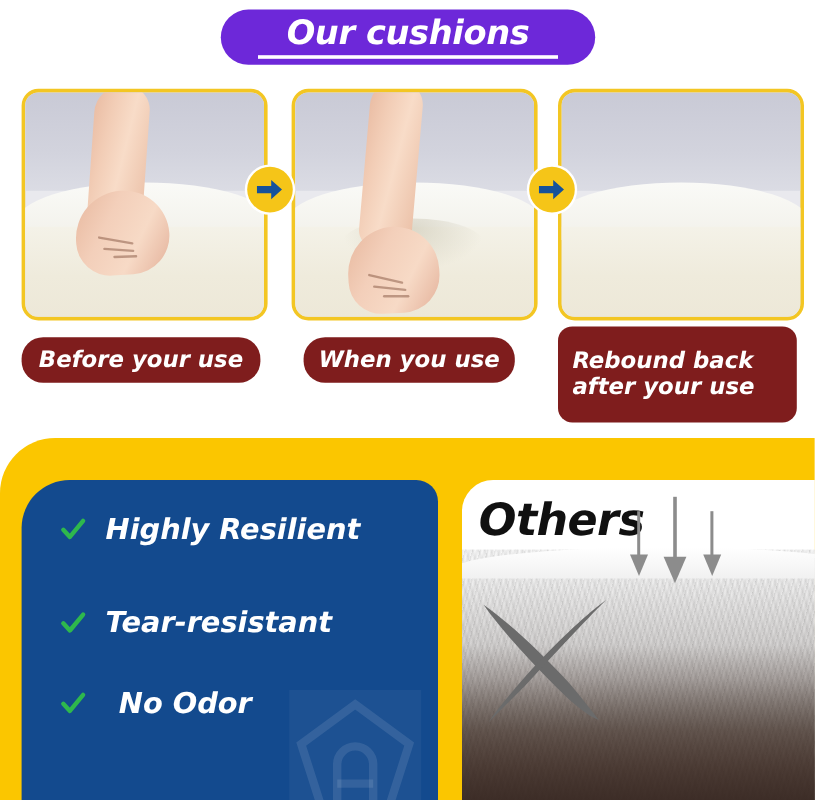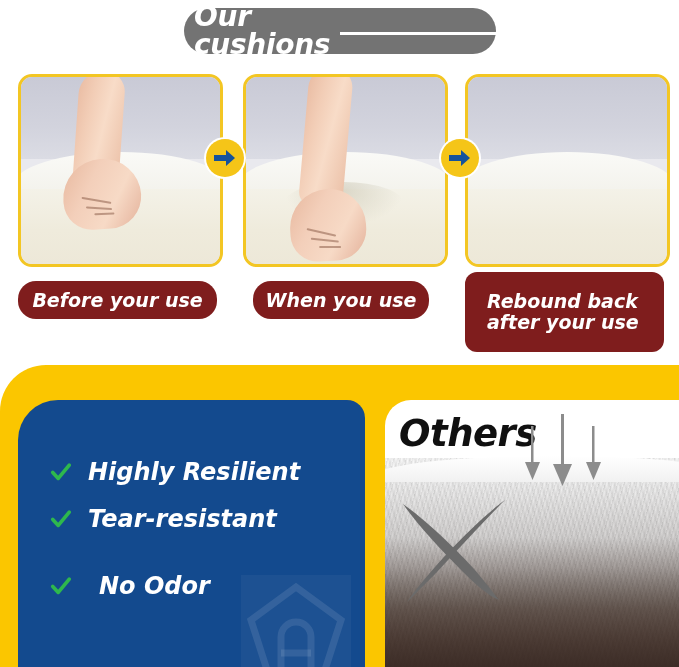--- a/index.html
+++ b/index.html
@@ -15,23 +15,24 @@
     font-family: "DejaVu Sans", sans-serif;
   }
 
   
   #title-badge {
     position: absolute;
     left: 184px;
     top: 8px;
     width: 312px;
     height: 46px;
-    background: #737373;
+    background: #6d28d9;
     border-radius: 24px;
     display: flex;
+    flex-direction: column;
     align-items: center;
     justify-content: center;
   }
   #title-badge .title-text {
     color: #ffffff;
     font-family: "DejaVu Sans", sans-serif;
     font-weight: bold;
     font-style: italic;
     font-size: 28px;
     letter-spacing: -0.3px;
@@ -174,21 +175,21 @@
     width: 176px; height: 38px;
     font-size: 19px;
   }
   #caption-3 {
     left: 465px; top: 272px;
     width: 199px; height: 80px;
     border-radius: 12px;
     flex-direction: column;
     align-items: flex-start;
     justify-content: center;
-    padding-left: 22px;
+    padding-left: 12px;
     box-sizing: border-box;
     font-size: 19px;
     line-height: 1.12;
   }
   #caption-3 span { display: block; white-space: nowrap; }
 
   
   #yellow-band {
     position: absolute;
     left: 0;
@@ -212,21 +213,21 @@
     overflow: hidden;
   }
   .feature-row {
     position: absolute;
     left: 32px;
     display: flex;
     align-items: center;
     gap: 16px;
     z-index: 2;
   }
-  #feature-row-0 { top: 58px; }
+  #feature-row-0 { top: 27px; }
   #feature-row-1 { top: 105px; }
   #feature-row-2 { top: 172px; gap: 27px; }
   .check-icon {
     width: 22px;
     height: 22px;
     flex: 0 0 22px;
     display: block;
   }
   .feature-label {
     color: #ffffff;

